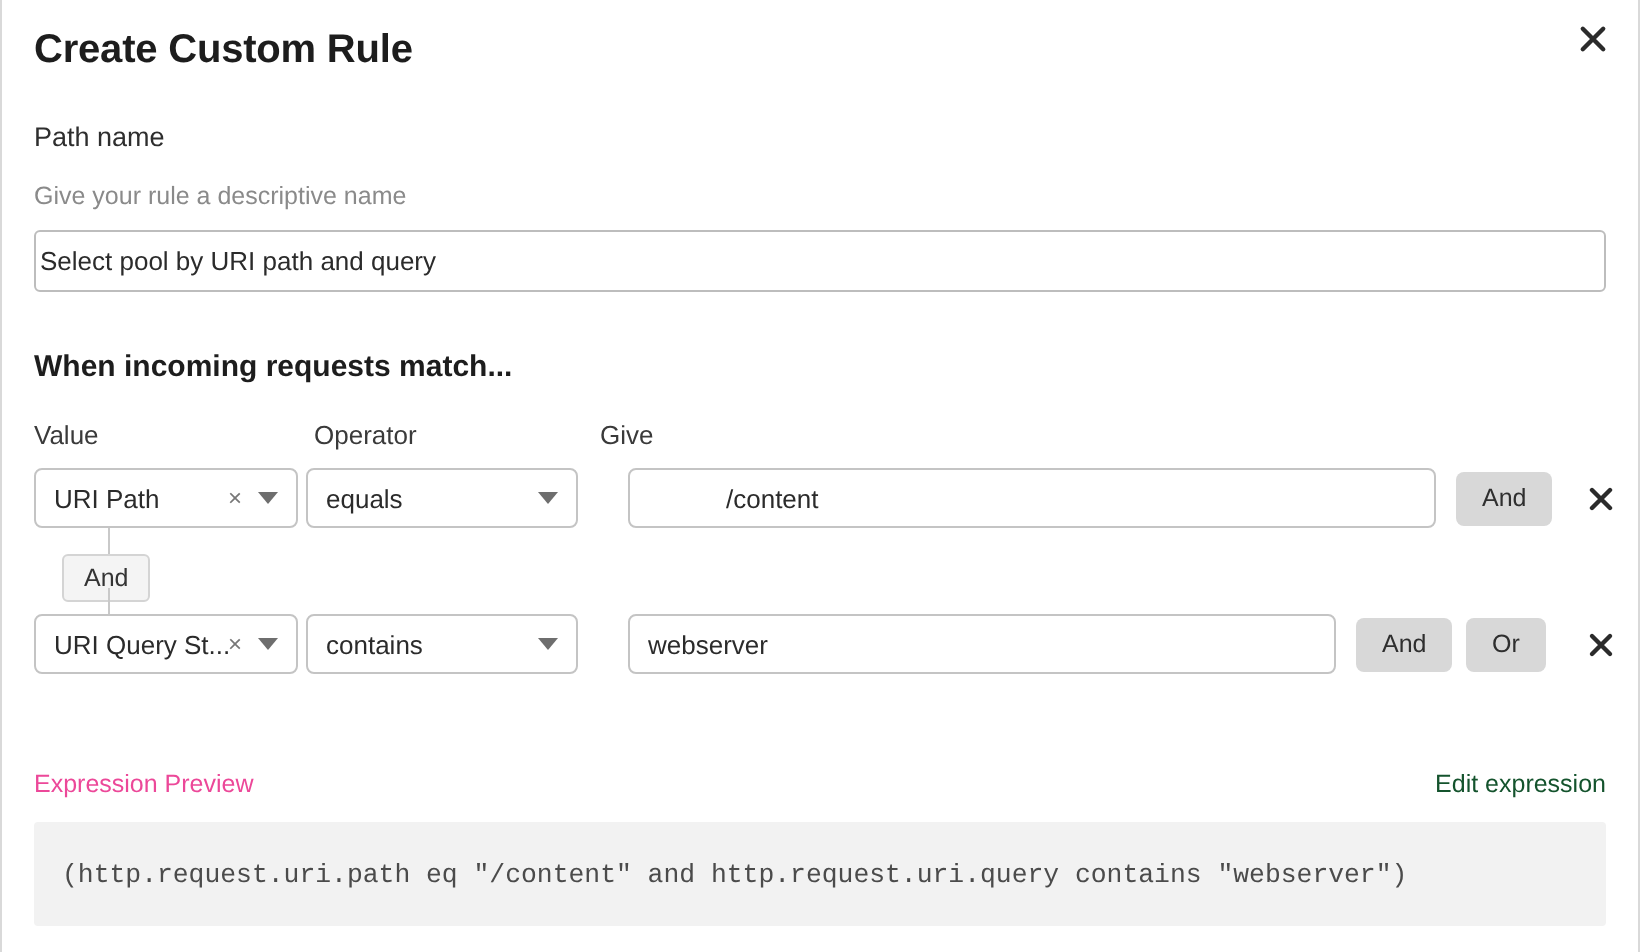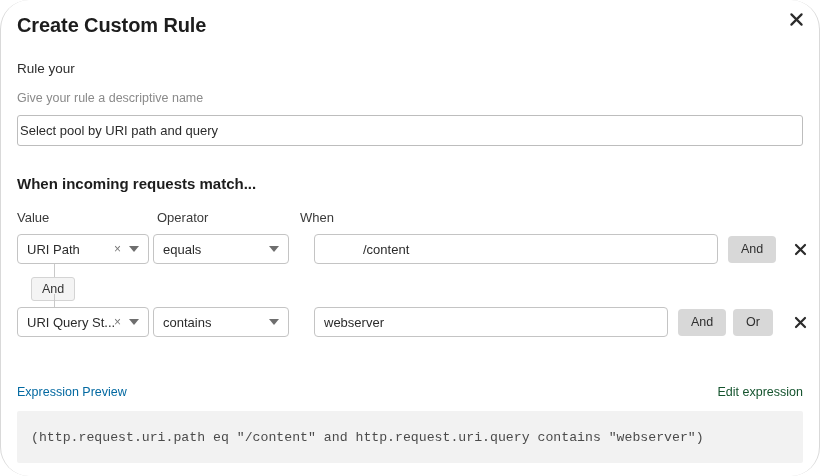--- a/index.html
+++ b/index.html
@@ -15,21 +15,20 @@
     overflow: hidden;
   }
   .dialog {
     position: relative;
     width: 820px;
     height: 476px;
     box-sizing: border-box;
     border-left: 1px solid #d9d9d9;
     border-right: 1px solid #d9d9d9;
     background: #ffffff;
-    border-radius: 29px;
   }
   .dialog-header {
     position: relative;
     padding: 12px 16px 0 16px;
   }
   .dialog-title {
     font-size: 20px;
     font-weight: bold;
     color: #1d1d1d;
     letter-spacing: -0.1px;
@@ -241,21 +240,21 @@
     right: 0;
     top: 382px;
     padding: 0 16px;
   }
   .expr-header {
     position: relative;
     height: 20px;
   }
   .expr-title {
     font-size: 12.5px;
-    color: #0369a1;
+    color: #ec4899;
     line-height: 20px;
   }
   .edit-expression {
     position: absolute;
     right: 0;
     top: 0;
     font-size: 12.5px;
     color: #14532d;
     line-height: 20px;
     cursor: pointer;
@@ -286,30 +285,30 @@
   <div class="dialog-header">
     <div class="dialog-title">Create Custom Rule</div>
     <div class="close-button">
       <svg width="15" height="15" viewBox="0 0 15 15" aria-hidden="true">
         <path d="M2.4 2.4 L12.6 12.6 M12.6 2.4 L2.4 12.6" stroke="#2b2b2b" stroke-width="2.2" stroke-linecap="round"></path>
       </svg>
     </div>
   </div>
 
   <div class="section">
-    <div class="field-label">Rule your</div>
+    <div class="field-label">Path name</div>
     <div class="field-help">Give your rule a descriptive name</div>
     <input class="rule-name-input" type="text" value="Select pool by URI path and query" style="">
 
     <div class="match-heading">When incoming requests match...</div>
 
     <div class="col-headers">
       <div class="col-header f">Value</div>
       <div class="col-header o">Operator</div>
-      <div class="col-header v">When</div>
+      <div class="col-header v">Give</div>
     </div>
 
     <div class="cond-rows">
 
       <div class="connector-line top"></div>
       <div class="connector-badge">And</div>
       <div class="connector-line bot"></div>
 
       <div class="cond-row r1">
         <div class="select-box field-select">

